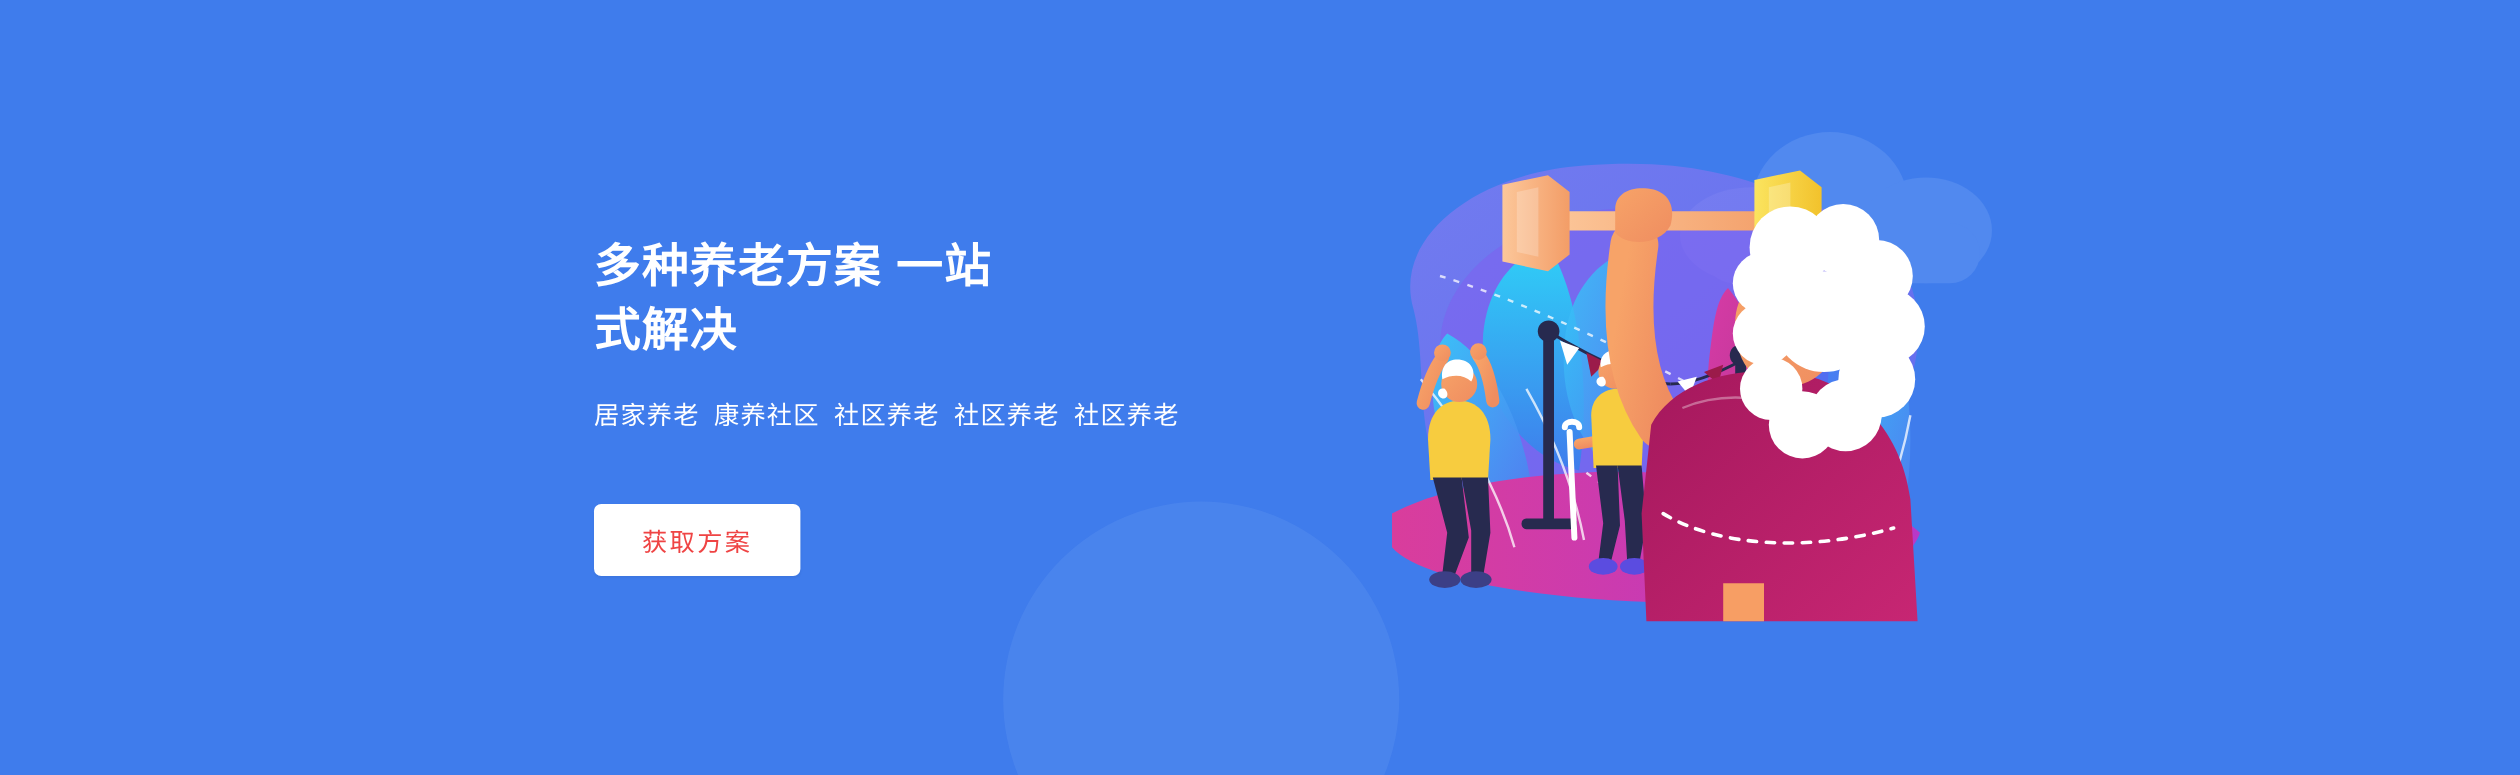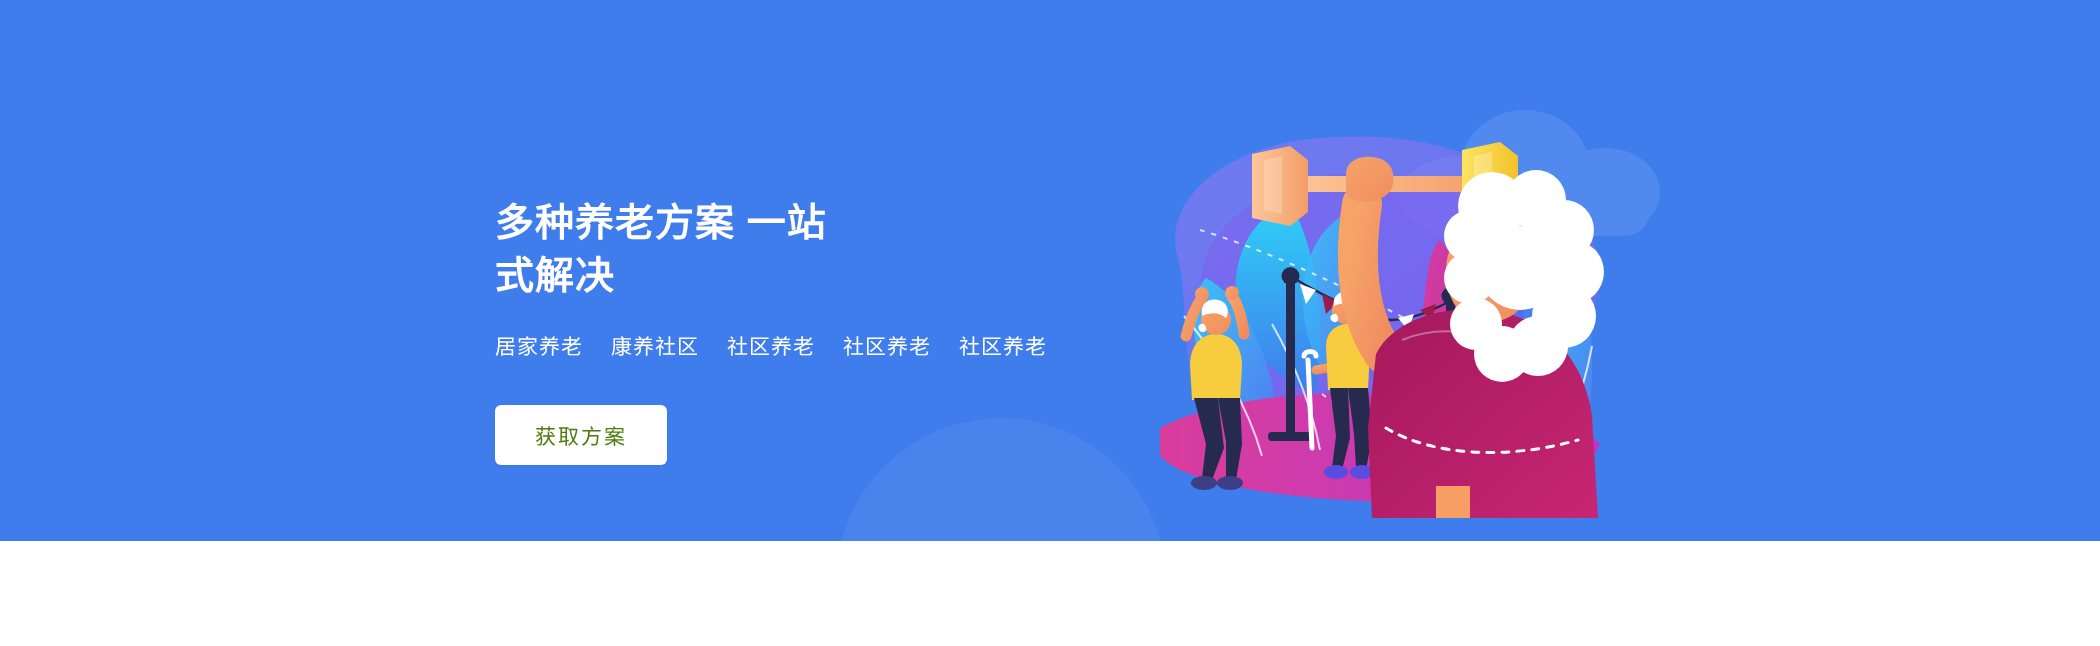--- a/index.html
+++ b/index.html
@@ -8,21 +8,21 @@
     padding: 0;
     background: #ffffff;
   }
   body {
     font-family: "Liberation Sans", "DejaVu Sans", sans-serif;
   }
 
   .banner {
     position: relative;
     width: 2100px;
-    height: 541px;
+    height: 646px;
     background: #3f7cec;
     overflow: hidden;
   }
 
   
   .bg-circle {
     position: absolute;
     left: 836px;
     top: 418px;
     width: 330px;
@@ -62,41 +62,41 @@
     line-height: 53px;
     font-weight: 700;
     color: #ffffff;
     letter-spacing: 1px;
     white-space: pre-line;
   }
   .tag-row {
     margin-top: 34px;
     display: flex;
     align-items: center;
-    gap: 28px;
+    gap: 12px;
     white-space: nowrap;
   }
   .tag {
     font-size: 21px;
     line-height: 21px;
     color: #ffffff;
     letter-spacing: 1px;
     cursor: pointer;
   }
   .cta {
-    margin-top: 48px;
+    margin-top: 63px;
     display: inline-flex;
     align-items: center;
     justify-content: center;
     width: 172px;
     height: 60px;
     background: #ffffff;
     border: none;
     border-radius: 6px;
-    color: #4d7c0f;
+    color: #ef4444;
     font-size: 21px;
     letter-spacing: 2px;
     font-family: inherit;
     cursor: pointer;
     box-shadow: 0 1px 2px rgba(0,0,0,0.05);
   }
 
   
   .illustration {
     position: absolute;

